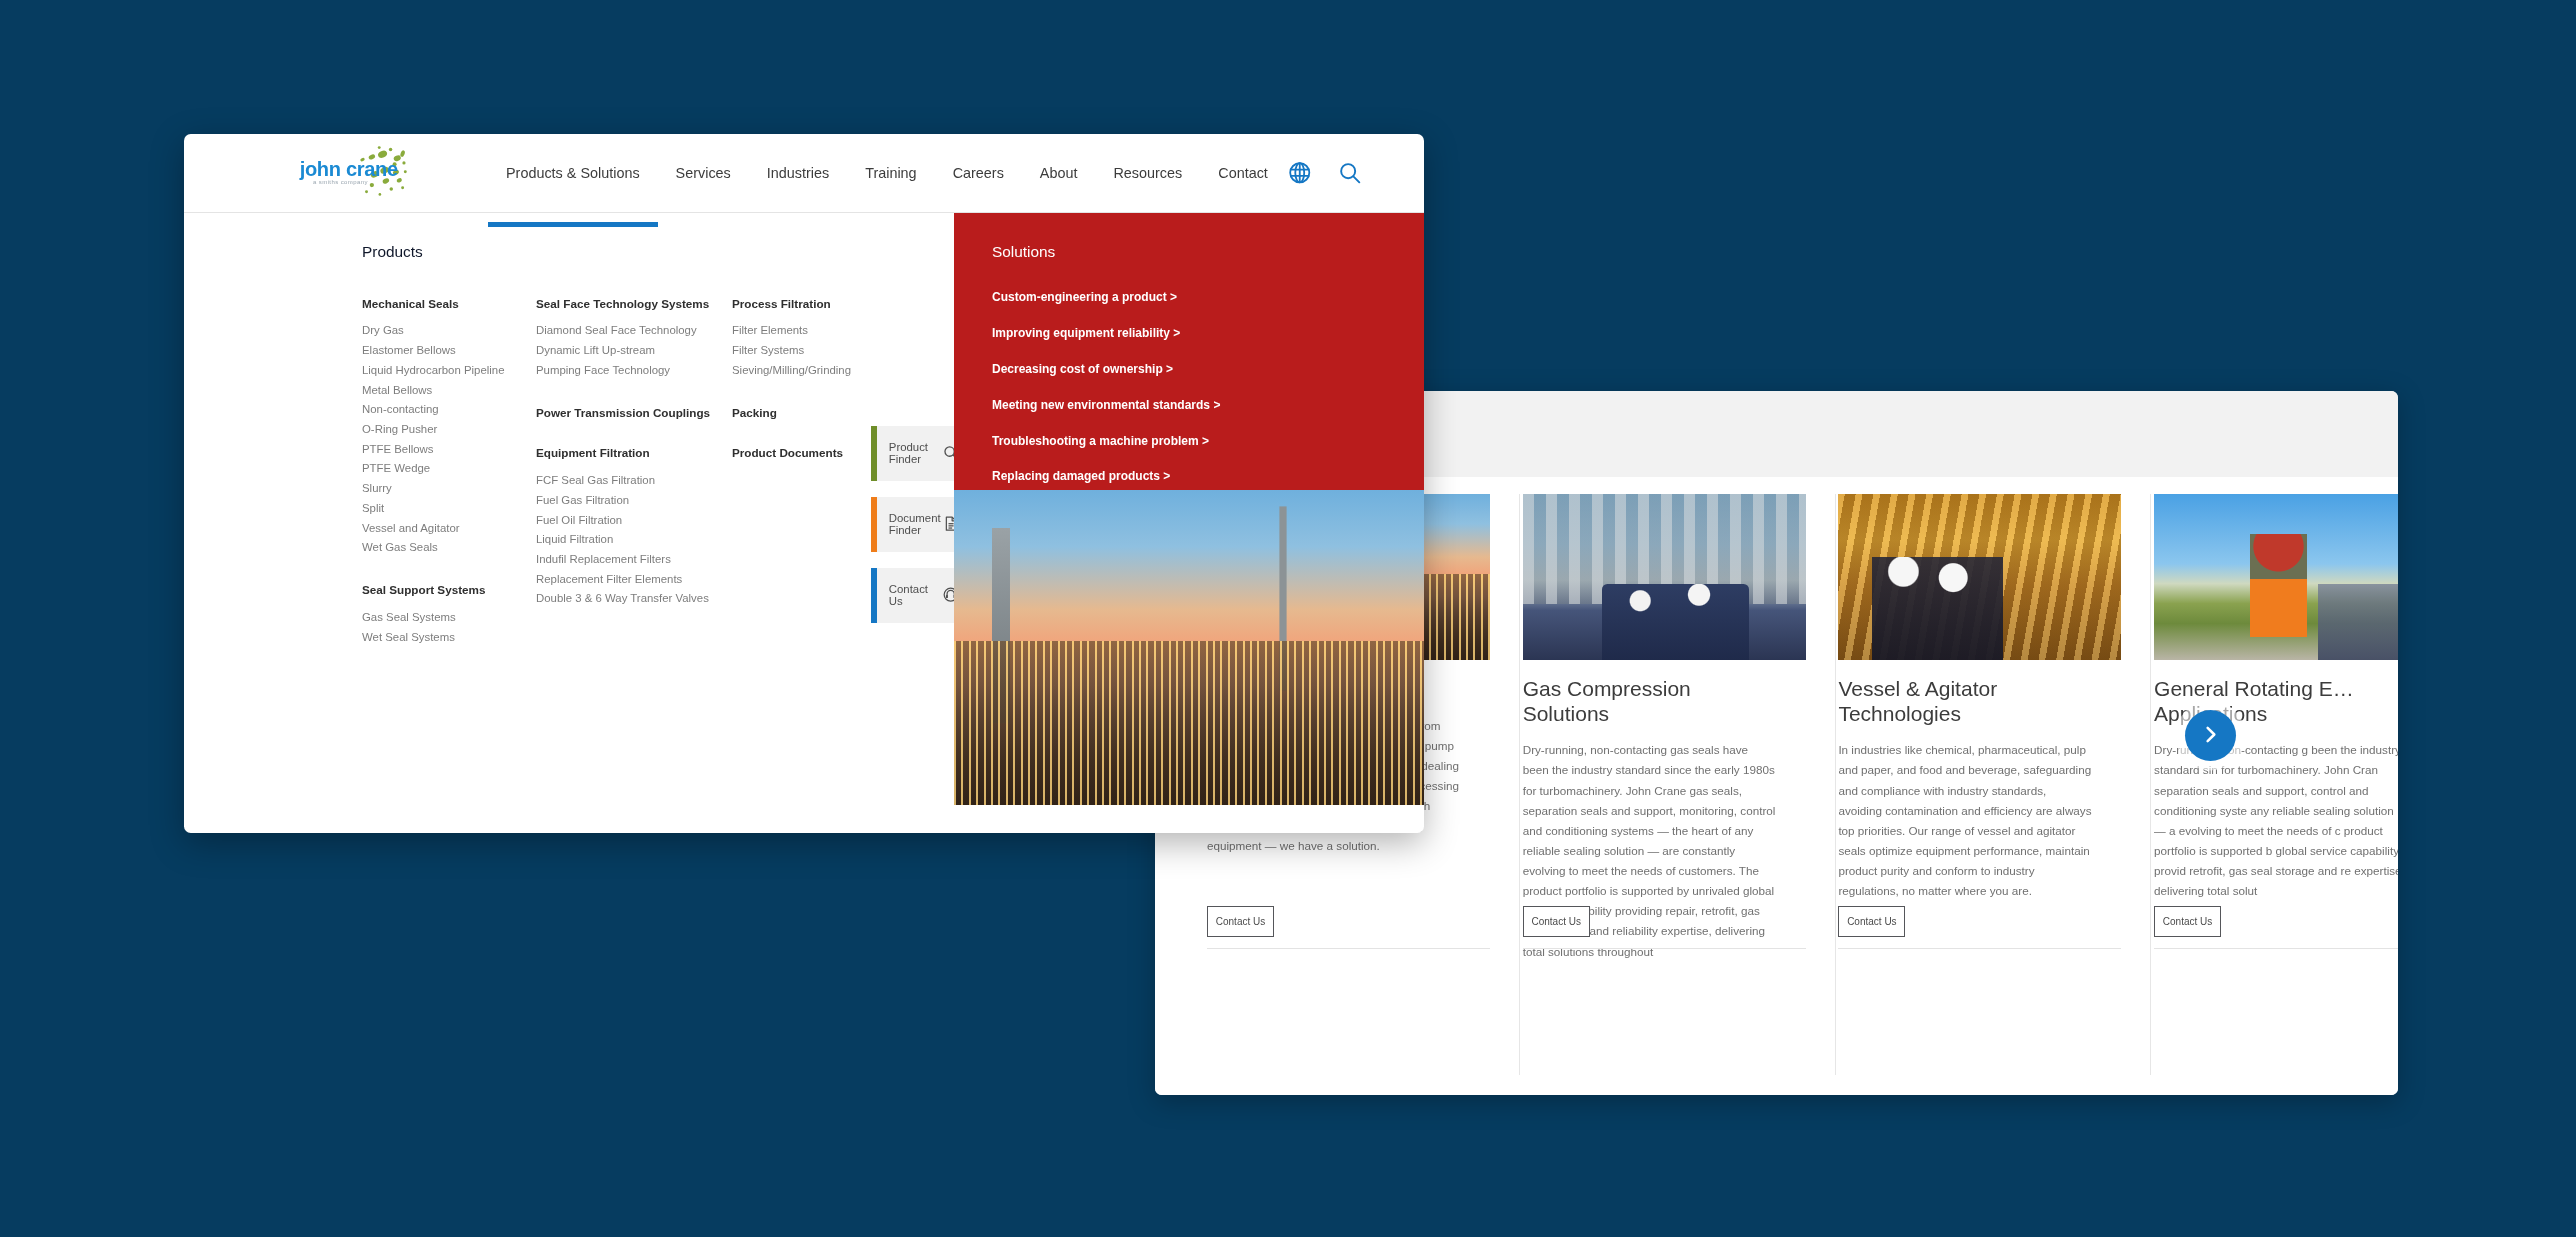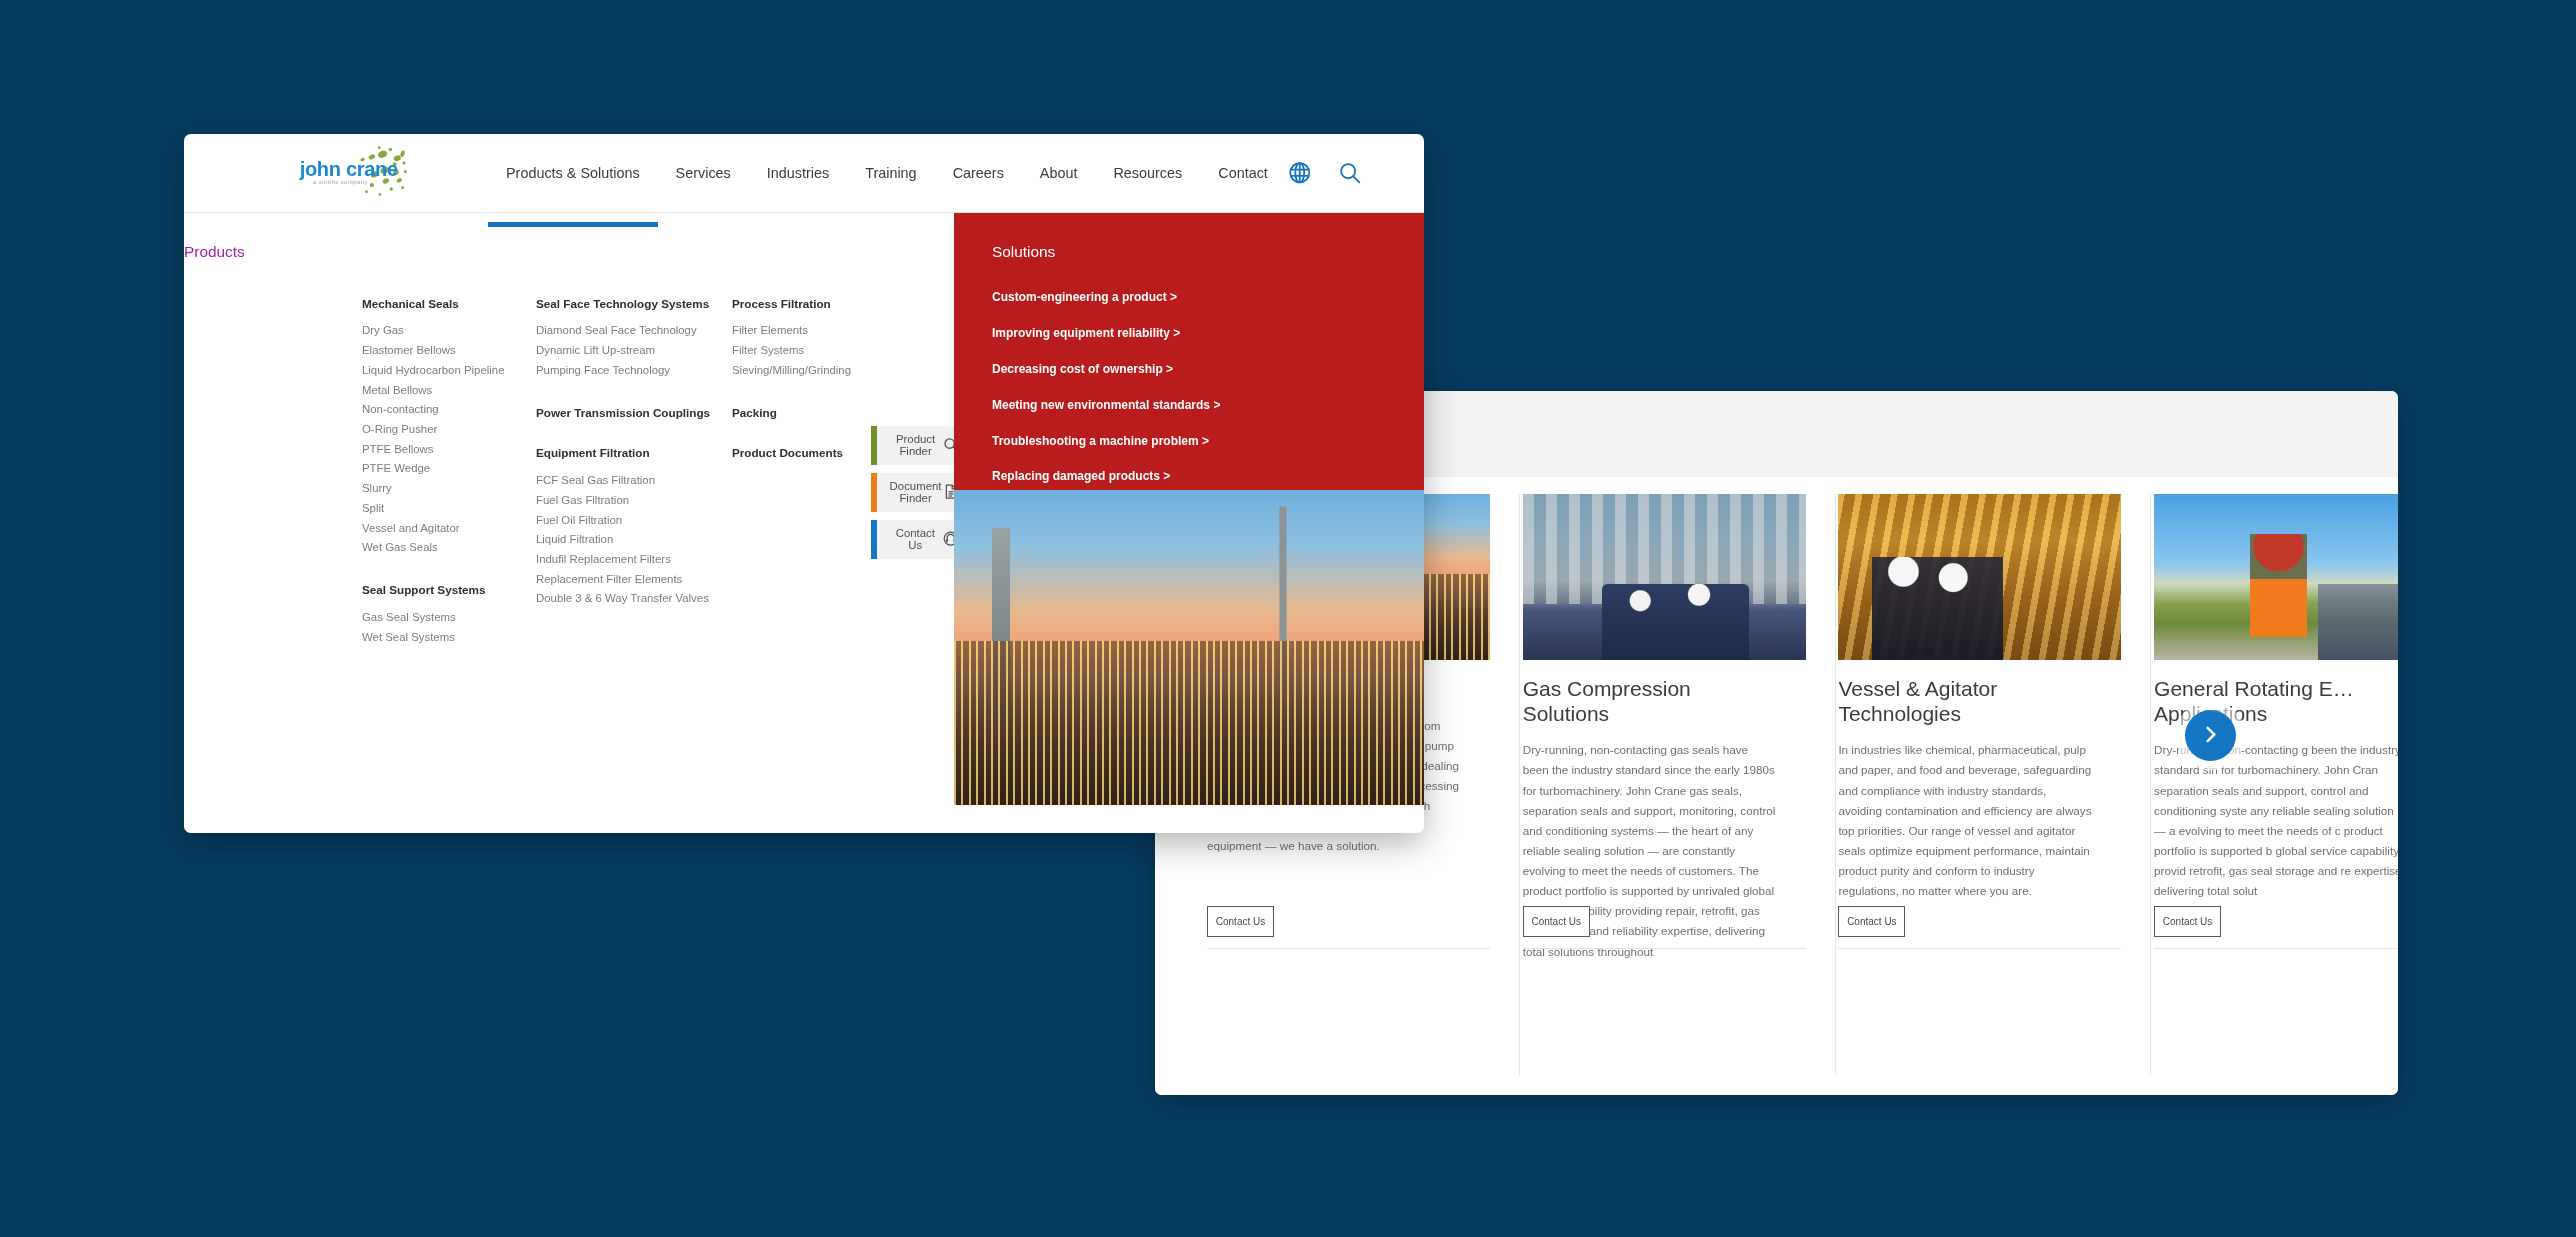--- a/index.html
+++ b/index.html
@@ -102,37 +102,37 @@
     height: 4.7px; background: #1577c4;
   }
   .nav-icons { margin-left: auto; display: flex; align-items: center; gap: 21.5px; padding-right: 81px; }
   .icon-btn { width: 28px; height: 28px; cursor: pointer; display: flex; align-items: center; justify-content: center; }
   .icon-btn svg { width: 25.5px; height: 25.5px; }
 
   
   .flyout { display: flex; height: 592px; position: relative; }
   .flyout-left { width: 770px; flex: 0 0 770px; padding: 29.5px 0 0 0; position: relative; }
   .section-label {
-    color: #a21caf; font-size: 15.4px; font-weight: 400; margin-bottom: 34px;
+    color: #0f172a; font-size: 15.4px; font-weight: 400; padding-left: 178px; margin-bottom: 34px;
   }
   .cols { display: flex; padding-left: 178px; }
   .col { width: 174px; flex: 0 0 174px; }
   .col.col-wide { width: 196px; flex: 0 0 196px; }
   .col.col-third { width: 134px; flex: 0 0 134px; }
   .grp { margin-bottom: 23px; }
   .grp-title {
     font-size: 11.7px; font-weight: 700; color: #2f2f2f; margin-bottom: 9.4px; line-height: 1.5;
   }
   .grp-item {
     font-size: 11.4px; color: #7d7d7d; line-height: 1.73; cursor: pointer; white-space: nowrap;
   }
   .actions { width: 160px; margin-left: 5.4px; padding-top: 131px; }
   .action {
-    display: flex; align-items: center; height: 39px; background: #f1f1f1;
-    margin-bottom: 8px; cursor: pointer; position: relative; padding: 0 12px 0 17.4px; text-align: center;
+    display: flex; align-items: center; height: 55px; background: #f1f1f1;
+    margin-bottom: 16px; cursor: pointer; position: relative; padding: 0 12px 0 17.4px;
   }
   .action::before {
     content: ""; position: absolute; left: 0; top: 0; bottom: 0; width: 5.4px;
   }
   .action.a-green::before { background: #6f8e29; }
   .action.a-orange::before { background: #ef7d1a; }
   .action.a-blue::before { background: #1577c4; }
   .action-label { font-size: 11.4px; color: #4f4f4f; }
   .action-icon { margin-left: auto; width: 19px; height: 19px; display: flex; align-items: center; justify-content: center; }
   .action-icon svg { width: 17.4px; height: 17.4px; }

